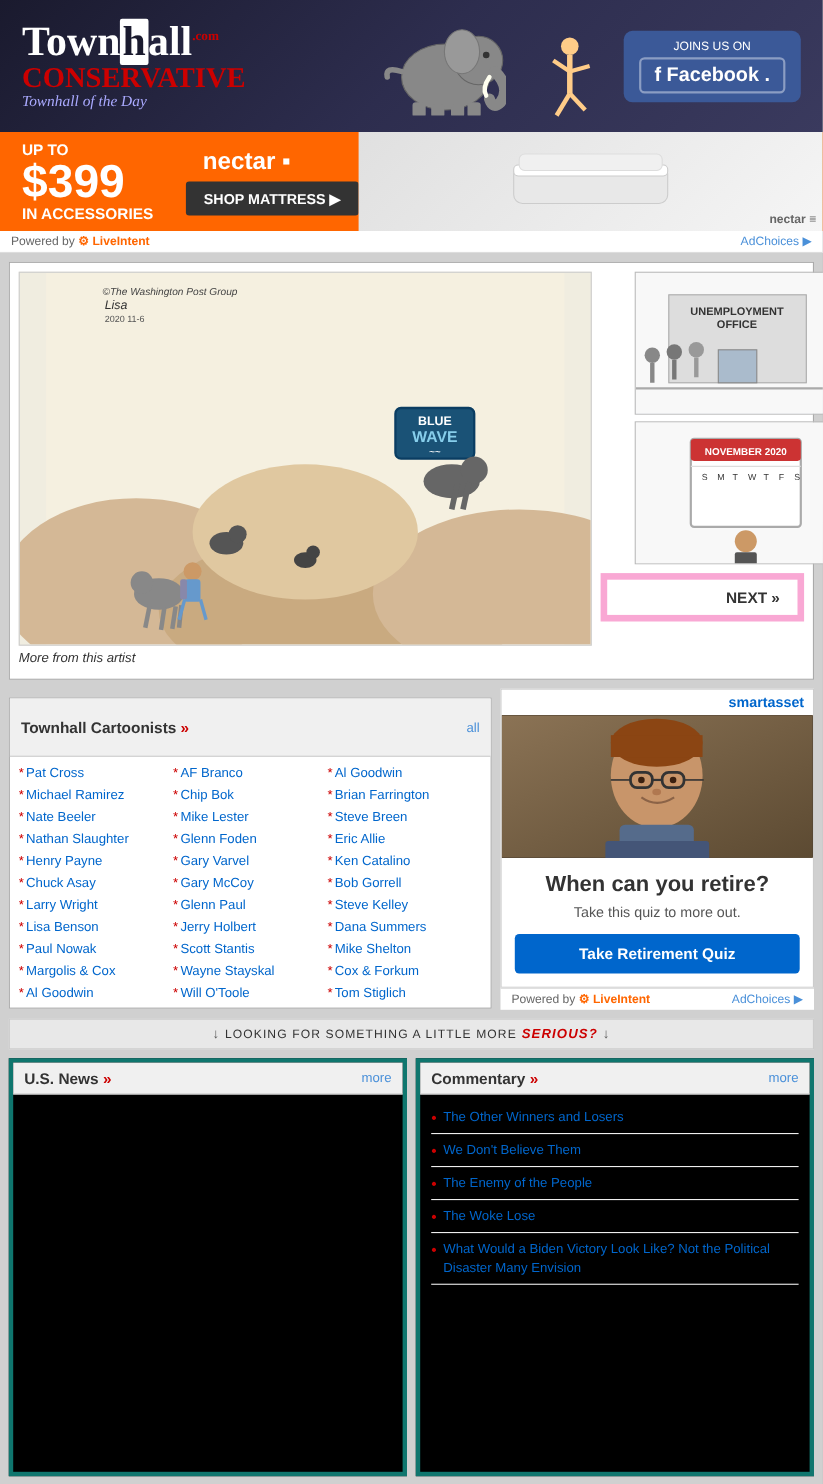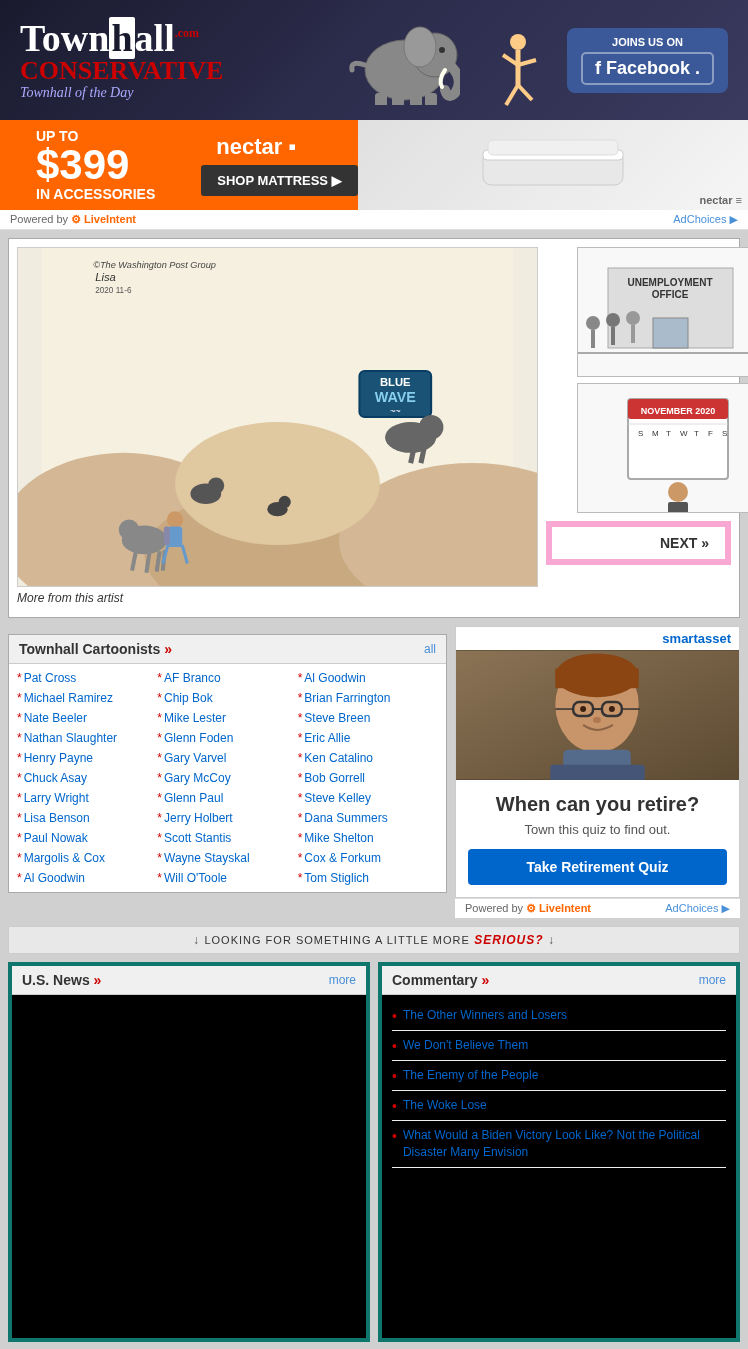--- a/index.html
+++ b/index.html
@@ -50,21 +50,21 @@
     }
     .elephant-svg { width: 130px; height: 90px; }
     #header-facebook {
       background: #3b5998;
       border-radius: 8px;
       padding: 8px 14px;
       display: flex;
       flex-direction: column;
       align-items: center;
     }
-    .join-us-text { color: white; font-size: 11px; font-weight: bold; }
+    .join-us-text { color: white; font-size: 11px; font-weight: normal; }
     .fb-button {
       background: #3b5998;
       border: 2px solid #8b9dc3;
       border-radius: 5px;
       color: white;
       font-size: 18px;
       font-weight: bold;
       padding: 4px 12px;
       margin-top: 4px;
     }
@@ -73,21 +73,21 @@
     #ad-banner {
       width: 748px;
       height: 90px;
       background: #ff6600;
       display: flex;
       align-items: center;
       position: relative;
       overflow: hidden;
     }
     .ad-left {
-      padding: 10px 36px;
+      padding: 10px 20px;
       color: white;
     }
     .ad-up-to { font-size: 14px; font-weight: bold; }
     .ad-price { font-size: 42px; font-weight: bold; color: white; line-height: 1; }
     .ad-in-accessories { font-size: 14px; font-weight: bold; }
     .nectar-logo { font-size: 22px; font-weight: bold; color: white; margin: 0 15px; }
     .shop-btn {
       background: #333;
       color: white;
       padding: 8px 16px;
@@ -186,21 +186,21 @@
     
     #cartoonists-section {
       background: white;
       border: 1px solid #aaa;
       margin-top: 8px;
       padding: 0;
     }
     #cartoonists-header {
       background: #f0f0f0;
       border-bottom: 1px solid #ccc;
-      padding: 6px 10px;
+      padding: 18px 10px;
       display: flex;
       justify-content: space-between;
       align-items: center;
       gap: 32px;
     }
     .cartoonists-title {
       font-size: 14px;
       font-weight: bold;
       color: #333;
     }
@@ -693,21 +693,21 @@
             <path d="M128 75 Q142 85 158 75" stroke="#8B6347" stroke-width="2" fill="none"></path>
 
             <ellipse cx="142" cy="70" rx="4" ry="3" fill="#b07850"></ellipse>
 
             <rect x="108" y="100" width="68" height="30" rx="5" fill="#556B8B"></rect>
             <rect x="95" y="115" width="95" height="20" rx="3" fill="#445577"></rect>
           </svg>
         </div>
         <div class="smartasset-content">
           <div class="retire-title">When can you retire?</div>
-          <div class="retire-sub">Town this quiz to find out.</div>
+          <div class="retire-sub">Take this quiz to more out.</div>
           <button class="quiz-btn">Take Retirement Quiz</button>
         </div>
       </div>
       <div id="sa-powered">
         <span>Powered by <span class="liveintent">⚙ LiveIntent</span></span>
         <span class="adchoices">AdChoices ▶</span>
       </div>
     </div>
   </div>
 

